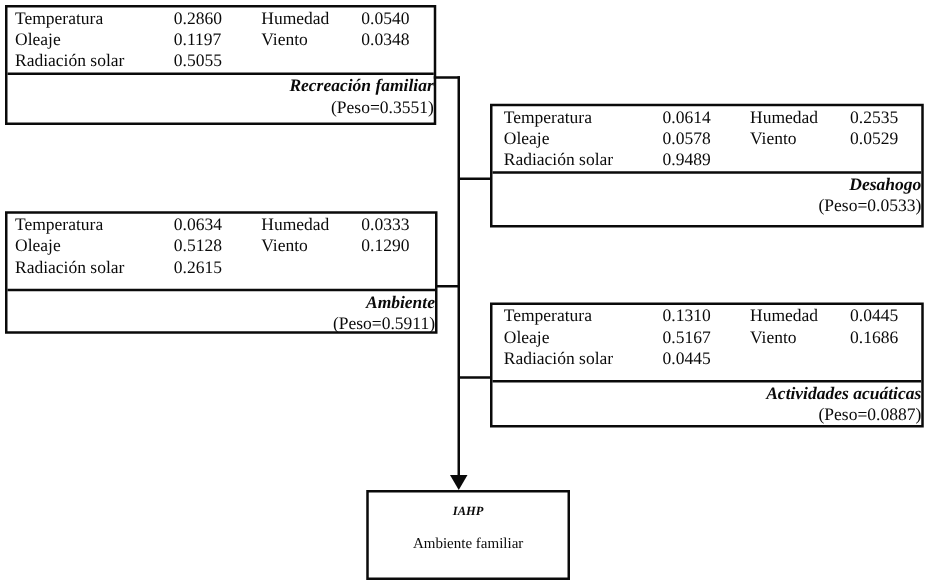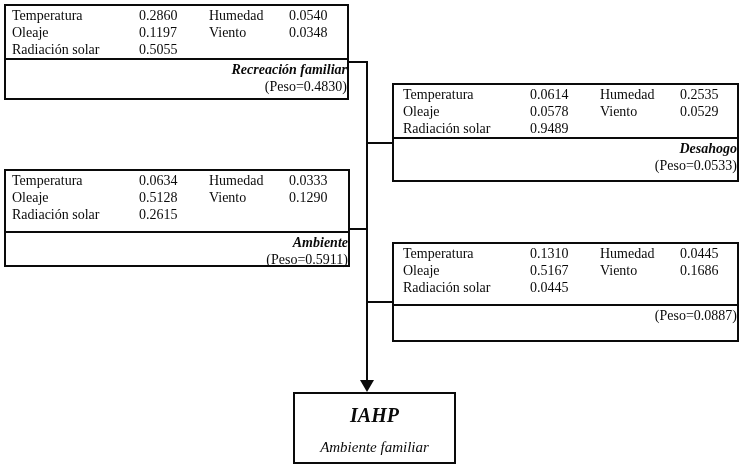--- a/index.html
+++ b/index.html
@@ -28,22 +28,22 @@
   .line{position:absolute;background:#0a0a0a;}
   .arrowhead{
     position:absolute;width:0;height:0;
     border-left:7px solid transparent;border-right:7px solid transparent;
     border-top:12px solid #0a0a0a;
   }
   .goal-box{
     position:absolute;border:2px solid #0a0a0a;background:#ffffff;
     box-sizing:border-box;text-align:center;
   }
-  .goal-title{font-weight:bold;font-style:italic;font-size:20px;margin-top:10px;}
-  .goal-subtitle{font-style:italic;font-size:15px;margin-top:12px;}
+  .goal-title{font-weight:bold;font-style:italic;font-size:10px;margin-top:10px;}
+  .goal-subtitle{font-size:12px;margin-top:12px;}
 </style>
 </head>
 <body>
 
 <div id="stage">
 
   <div class="group-box" style="left:4px;top:4px;width:345px;height:96px">
     <div class="crit">
       <span>Temperatura</span>
       <span>0.2860</span>
@@ -51,21 +51,21 @@
       <span>0.0540</span>
       <span>Oleaje</span>
       <span>0.1197</span>
       <span>Viento</span>
       <span>0.0348</span>
       <span>Radiación solar</span>
       <span>0.5055</span>
     </div>
     <div class="lab">
       <div class="gname">Recreación familiar</div>
-      <div class="gweight">(Peso=0.4830)</div>
+      <div class="gweight">(Peso=0.3551)</div>
     </div>
   </div>
 
   <div class="group-box" style="left:392px;top:83px;width:347px;height:99px">
     <div class="crit" style="padding-left:9px">
       <span>Temperatura</span>
       <span>0.0614</span>
       <span>Humedad</span>
       <span>0.2535</span>
       <span>Oleaje</span>
@@ -107,20 +107,21 @@
       <span>Humedad</span>
       <span>0.0445</span>
       <span>Oleaje</span>
       <span>0.5167</span>
       <span>Viento</span>
       <span>0.1686</span>
       <span>Radiación solar</span>
       <span>0.0445</span>
     </div>
     <div class="lab">
+      <div class="gname">Actividades acuáticas</div>
       <div class="gweight">(Peso=0.0887)</div>
     </div>
   </div>
 
   <div class="line" style="left:347px;top:61px;width:21px;height:2px"></div>
   <div class="line" style="left:368px;top:142px;width:25px;height:2px"></div>
   <div class="line" style="left:348px;top:228px;width:20px;height:2px"></div>
   <div class="line" style="left:368px;top:301px;width:25px;height:2px"></div>
   <div class="line" style="left:366px;top:61px;width:2px;height:320px"></div>
   <div class="arrowhead" style="left:360px;top:380px"></div>

